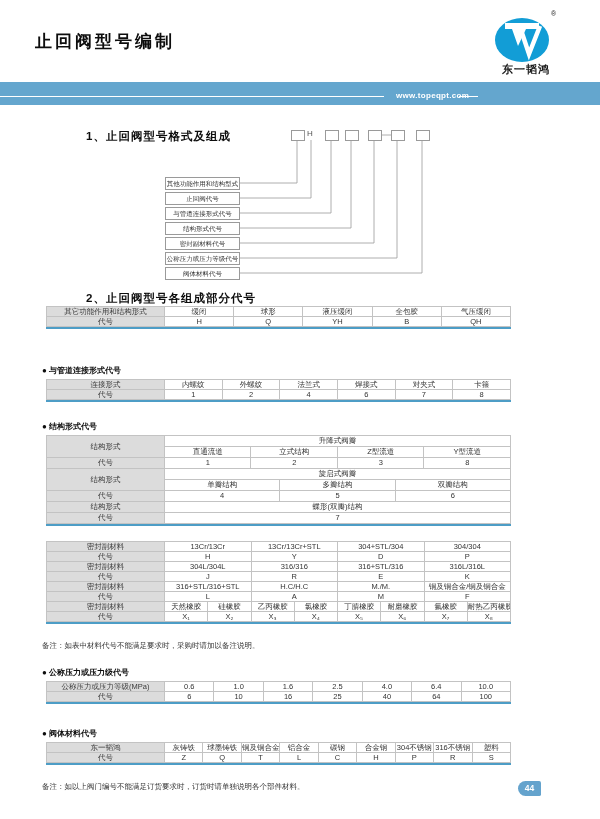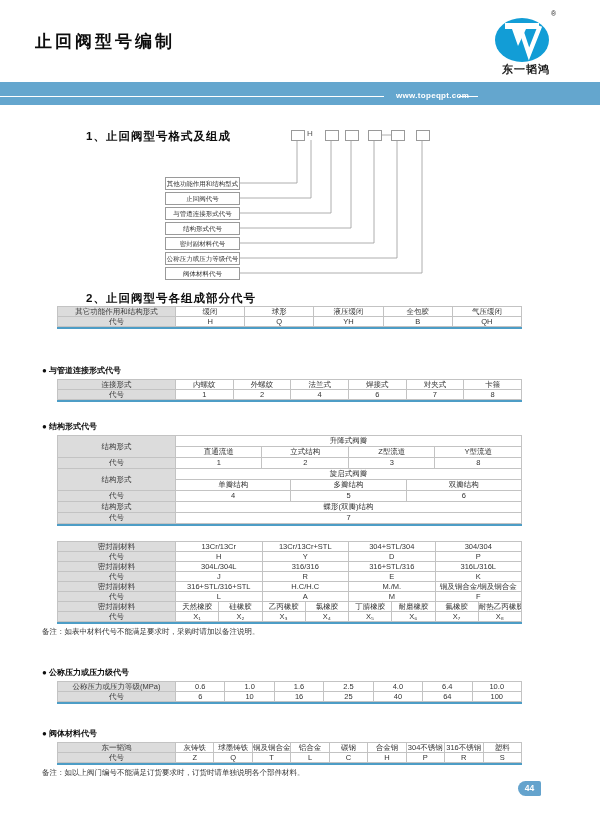--- a/index.html
+++ b/index.html
@@ -29,27 +29,27 @@
   .dg-box{position:absolute;top:130px;width:12px;height:9px;border:1px solid #9a9a9a;background:#fff;}
   .dg-h{position:absolute;top:129px;left:307px;font-size:8px;color:#555;}
   .dg-label{position:absolute;left:165px;width:73px;height:11px;border:1px solid #9a9a9a;
             background:#fff;font-size:6.5px;line-height:11px;text-align:center;color:#333;
             white-space:nowrap;overflow:hidden;}
   .dg-svg{position:absolute;left:0;top:125px;}
 
   
   .tbl-block{position:absolute;left:42px;width:486px;}
   .tbl-heading{font-size:8px;font-weight:bold;color:#0d0d0d;margin:0 0 3px 0;}
-  .tbl-wrap{margin-left:15px;width:465px;border-bottom:2px solid #4d9dc6;}
+  .tbl-wrap{margin-left:4px;width:465px;border-bottom:2px solid #4d9dc6;}
   table.tbl{border-collapse:collapse;table-layout:fixed;width:465px;}
   table.tbl td{border:1px solid #c3c3c3;text-align:center;font-size:7.5px;color:#333;
                padding:0;height:9px;line-height:9px;white-space:nowrap;overflow:hidden;}
   table.tbl td.lab{background:#dcdcdc;color:#3a3a3a;}
   table.t3 td{height:10px;line-height:10px;}
-  .note{margin:3px 0 0 0;font-size:7.5px;color:#333;}
+  .note{margin:17px 0 0 0;font-size:7.5px;color:#333;}
   .rub td{font-size:7px;}
 
   .page-badge{position:absolute;left:518px;top:781px;width:23px;height:15px;background:#64a3cd;
               border-radius:8px 2px 2px 8px;color:#fff;font-size:8.5px;font-weight:bold;
               text-align:center;line-height:15px;}
 </style>
 </head>
 <body>
 
 <div class="page">

